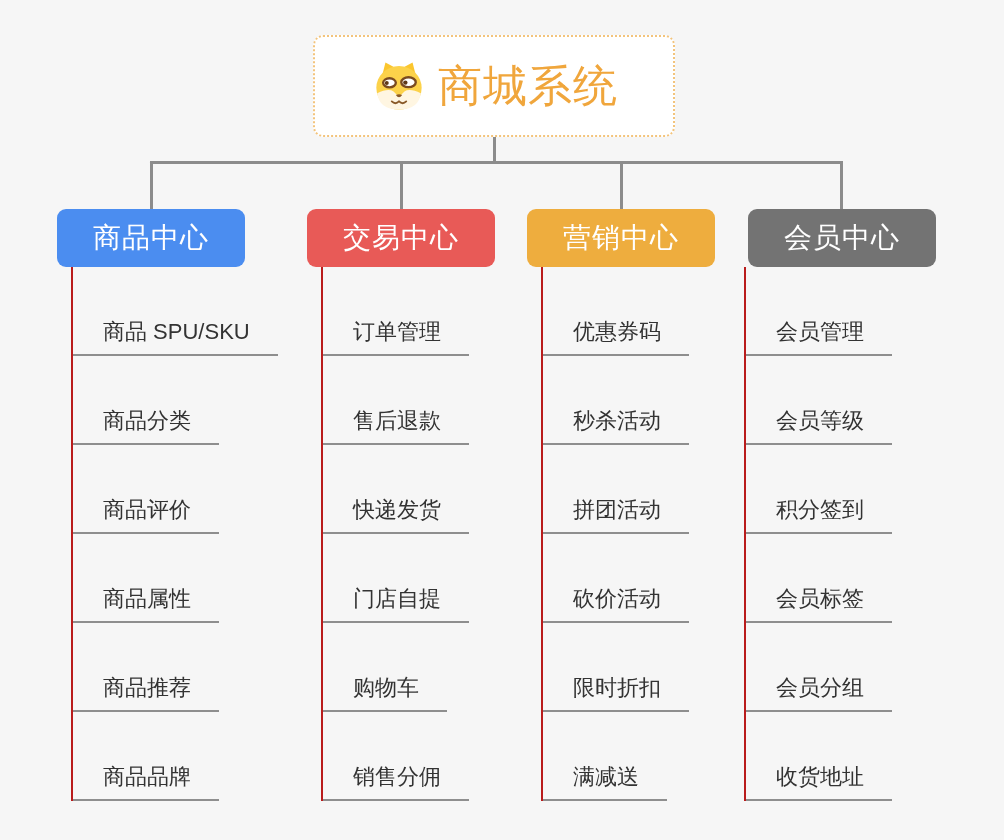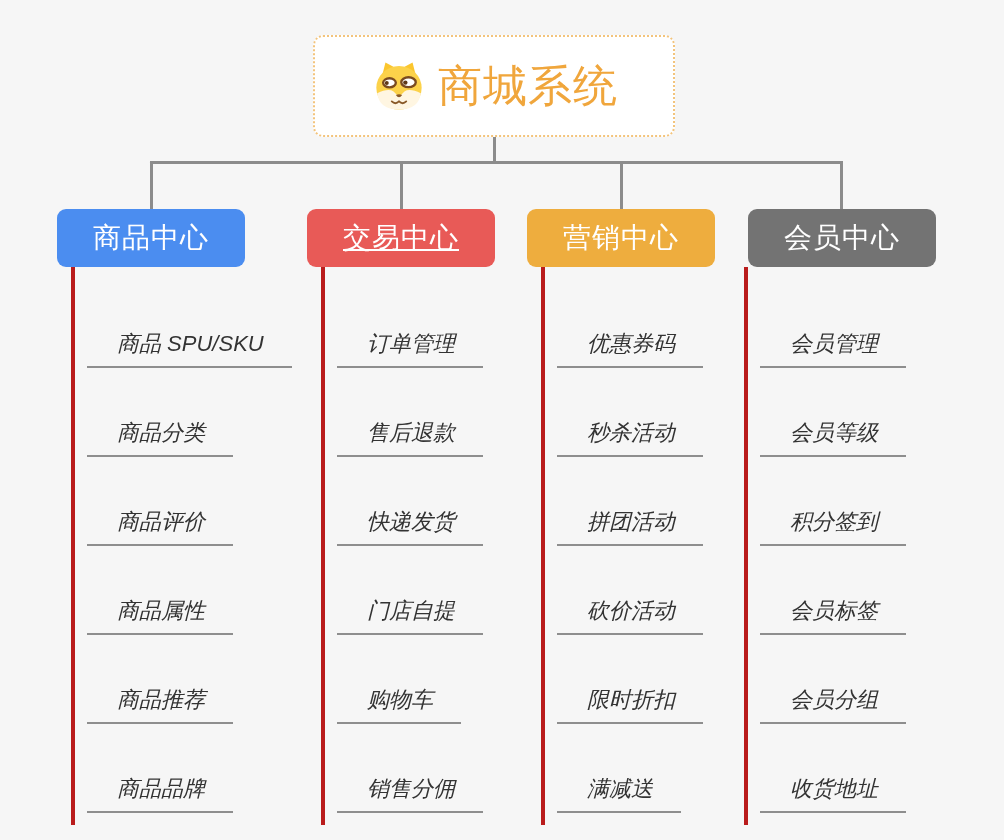--- a/index.html
+++ b/index.html
@@ -61,32 +61,31 @@
     color: #ffffff;
     font-size: 28px;
     letter-spacing: 1px;
     display: flex;
     align-items: center;
     justify-content: center;
     white-space: nowrap;
     cursor: default;
   }
   .bh-1 { left: 57px; }
-  .bh-2 { left: 307px; text-decoration: underline; }
+  .bh-2 { left: 307px; }
   .bh-3 { left: 527px; }
   .bh-4 { left: 748px; }
 
   
   .branch-list {
     position: absolute;
     top: 267px;
-    margin: 0; padding: 12px;
+    margin: 0; padding: 0;
     list-style: none;
-    border-left: 4px solid #b91c1c;
-    font-style: italic;
+    border-left: 2px solid #b91c1c;
   }
   .bl-1 { left: 71px; }
   .bl-2 { left: 321px; }
   .bl-3 { left: 541px; }
   .bl-4 { left: 744px; }
   .branch-list li {
     box-sizing: border-box;
     height: 89px;
     width: max-content;
     min-width: 120px;

